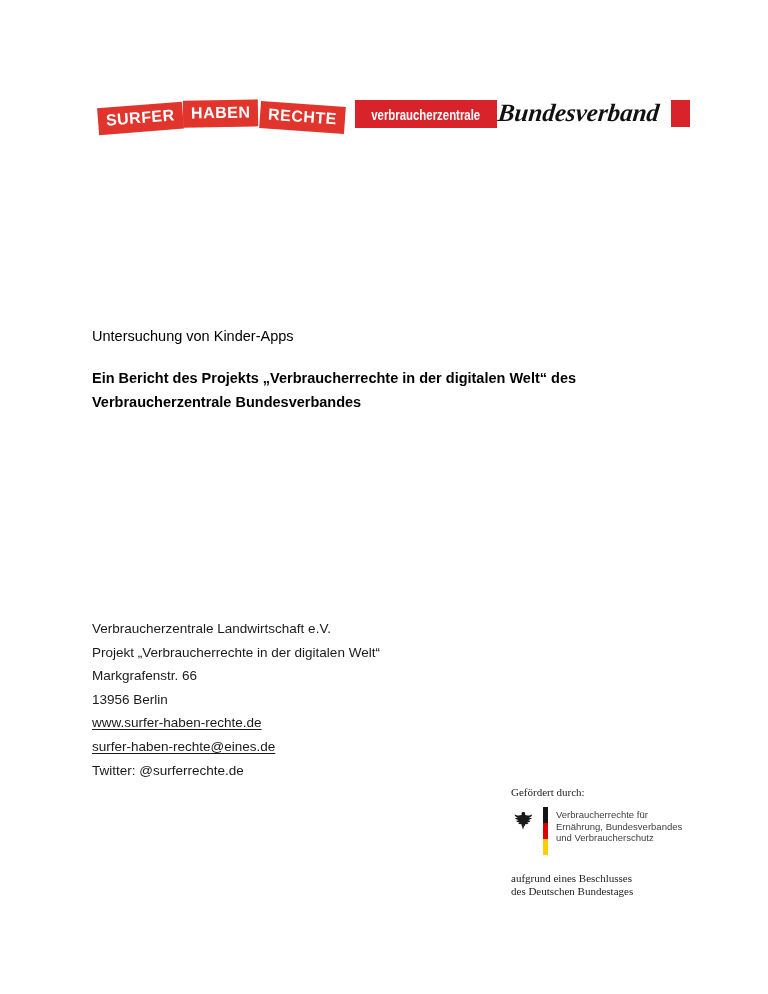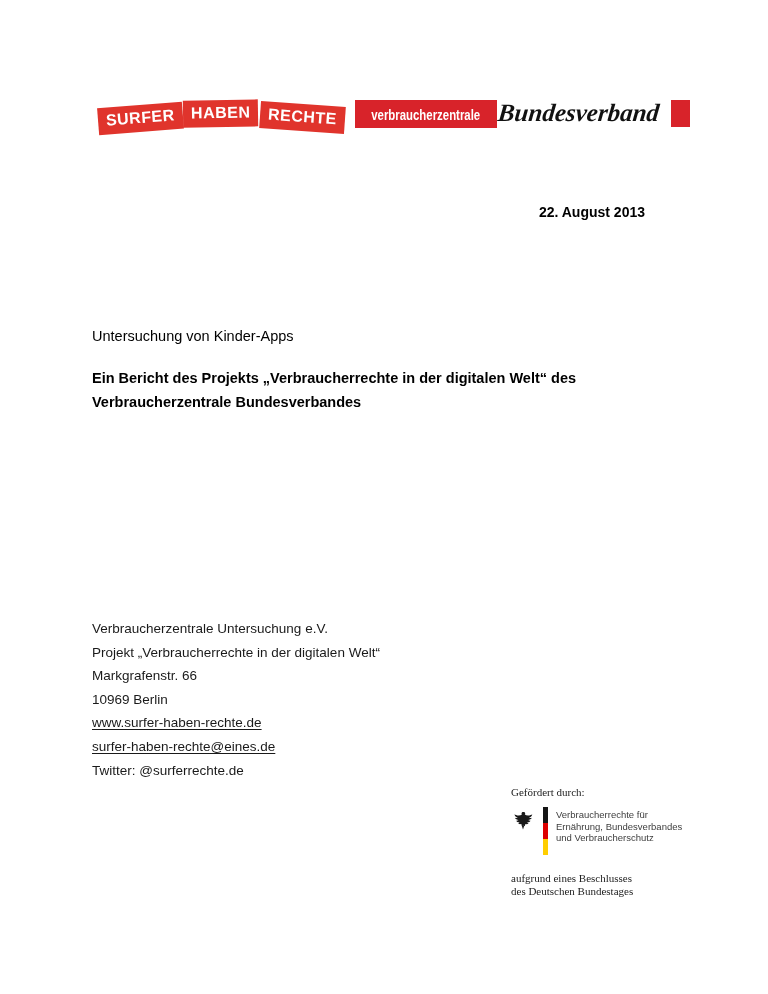--- a/index.html
+++ b/index.html
@@ -68,34 +68,33 @@
       <span class="sbox s2">HABEN</span>
       <span class="sbox s3">RECHTE</span>
     </div>
     <div class="vz-box">
       <span class="vz-text">verbraucherzentrale</span>
     </div>
     <div class="vz-script">Bundesverband</div>
     <div class="red-square"></div>
   </div>
 
-  <div class="doc-date">22. August 2013</div>
 
   <h1 class="title">Untersuchung von Kinder-Apps</h1>
 
   <div class="subtitle">
     <div>Ein Bericht des Projekts „Verbraucherrechte in der digitalen Welt“ des</div>
     <div>Verbraucherzentrale Bundesverbandes</div>
   </div>
 
   <div class="contact">
-    <div class="c-line">Verbraucherzentrale Untersuchung e.V.</div>
+    <div class="c-line">Verbraucherzentrale Landwirtschaft e.V.</div>
     <div class="c-line">Projekt „Verbraucherrechte in der digitalen Welt“</div>
     <div class="c-line">Markgrafenstr. 66</div>
-    <div class="c-line">10969 Berlin</div>
+    <div class="c-line">13956 Berlin</div>
     <div class="c-line"><a class="doc-link" href="#">www.surfer-haben-rechte.de</a></div>
     <div class="c-line"><a class="doc-link" href="#">surfer-haben-rechte@eines.de</a></div>
     <div class="c-line">Twitter: @surferrechte.de</div>
   </div>
 
   <div class="funding">
     <div class="f-label">Gefördert durch:</div>
     <div class="bmelv">
       <svg class="eagle" viewBox="0 0 26 24" aria-hidden="true">
         <path d="M13 2.2c-.9 0-1.6.7-1.6 1.6 0 .4.2.8.4 1.1-.9.7-2.1 1.1-3.5 1.1-2.1 0-3.8-.8-4.6-1.4.3 1.8 1.7 3.3 3.6 3.9-1.2.3-2.3.2-3.1 0 .6 1.4 2.2 2.4 4 2.5-.9.5-1.8.7-2.6.6.7 1.3 2.1 2 3.7 1.8-.5.6-1.1 1-1.6 1.1.9.9 2.2 1.2 3.4.8l.9 2.4 1.4-1.1 1.4 1.1.9-2.4c1.2.4 2.5.1 3.4-.8-.5-.1-1.1-.5-1.6-1.1 1.6.2 3-.5 3.7-1.8-.8.1-1.7-.1-2.6-.6 1.8-.1 3.4-1.1 4-2.5-.8.2-1.9.3-3.1 0 1.9-.6 3.3-2.1 3.6-3.9-.8.6-2.5 1.4-4.6 1.4-1.4 0-2.6-.4-3.5-1.1.2-.3.4-.7.4-1.1 0-.9-.7-1.6-1.6-1.6z"></path>

